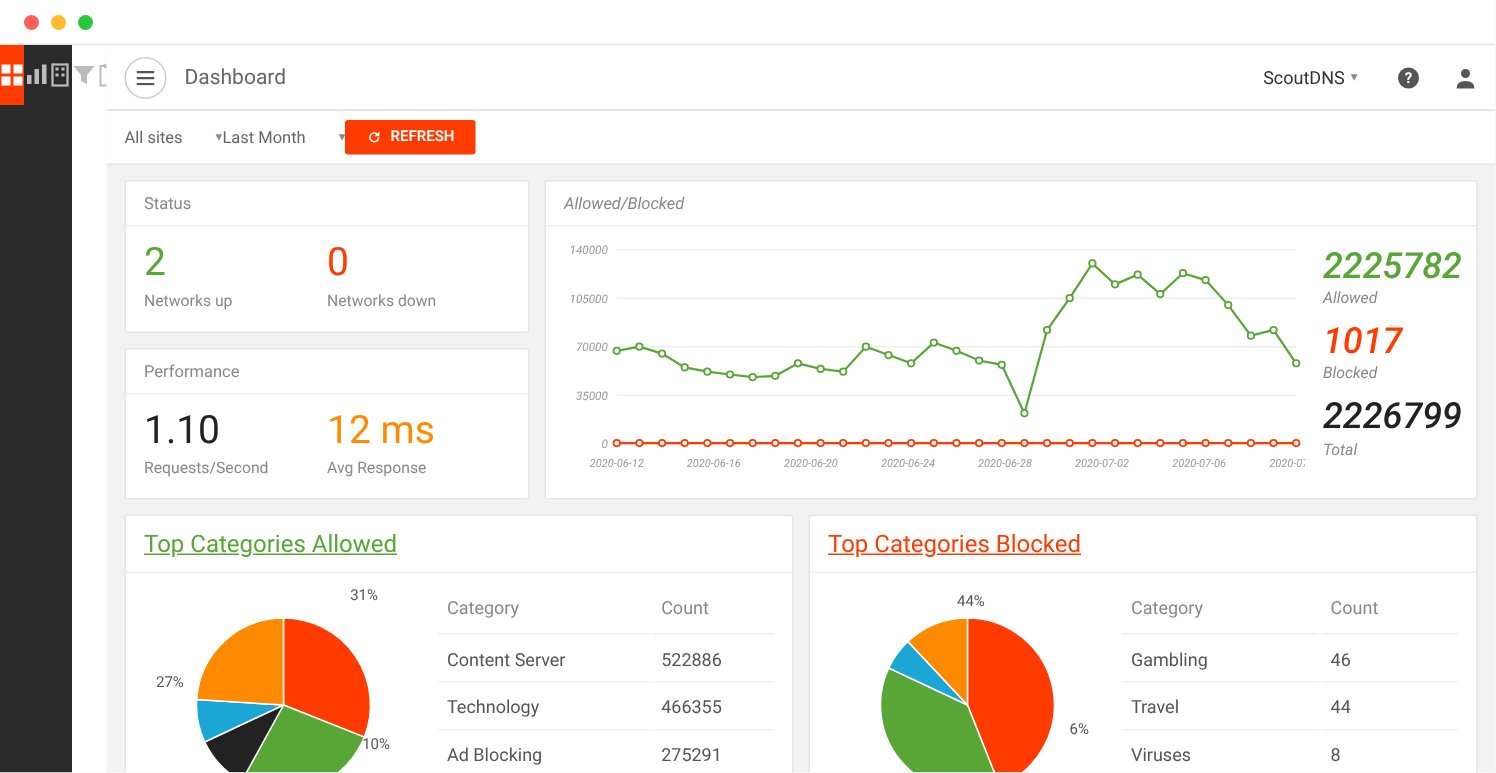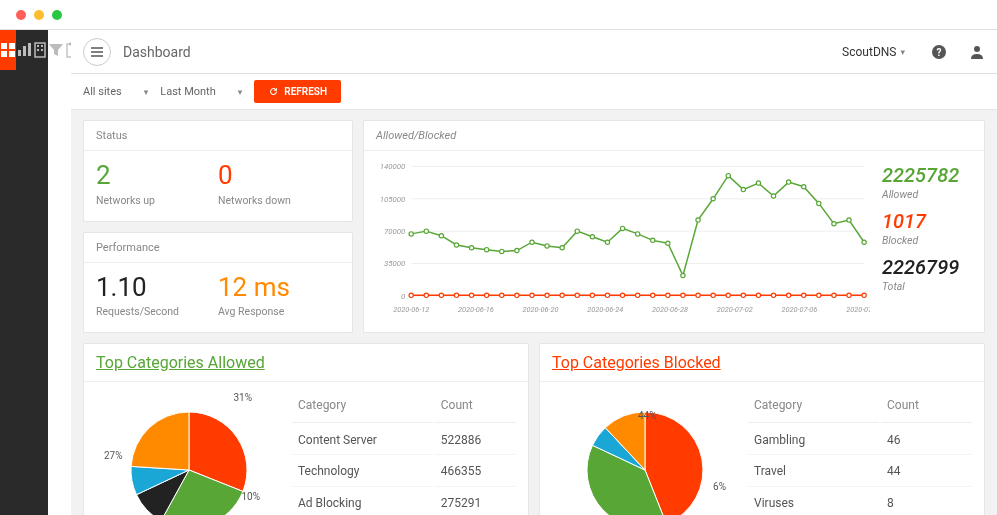--- a/index.html
+++ b/index.html
@@ -25,21 +25,21 @@
 .main { flex: 1; background: #f2f2f2; overflow: hidden; display: flex; flex-direction: column; margin-left: 23px; }
 
 
 .header-bar { height: 44px; background: #fff; border-bottom: 1px solid #e0e0e0; display: flex; align-items: center; padding: 0 12px; gap: 12px; }
 .hamburger-circle { width: 28px; height: 28px; border: 1px solid #ccc; border-radius: 50%; display: flex; align-items: center; justify-content: center; color: #555; }
 .header-title { font-size: 14px; color: #666; flex: 1; }
 .account-menu { font-size: 12px; color: #333; display: flex; align-items: center; gap: 4px; }
 .hdr-icon { width: 16px; height: 16px; fill: #555; display: block; }
 
 
-.filter-bar { height: 36px; background: #fff; border-bottom: 1px solid #e6e6e6; display: flex; align-items: center; padding: 0 12px; gap: 12px; font-size: 11px; color: #666; }
+.filter-bar { height: 36px; background: #fff; border-bottom: 1px solid #e6e6e6; display: flex; align-items: center; padding: 0 12px; gap: 0; font-size: 11px; color: #666; }
 .filter-sel { display: flex; align-items: center; gap: 22px; }
 .caret { font-size: 9px; color: #888; }
 .refresh-btn { background: #ff3b00; color: #fff; border: none; padding: 6px 14px; font-size: 10px; font-weight: 600; border-radius: 2px; display: flex; align-items: center; gap: 5px; }
 .refresh-ico { width: 11px; height: 11px; fill: #fff; }
 
 .content { padding: 10px 12px; flex: 1; overflow: hidden; }
 .row1 { display: flex; gap: 10px; }
 .col-left { width: 270px; display: flex; flex-direction: column; gap: 10px; }
 
 .card { background: #fff; border: 1px solid #e5e5e5; border-radius: 2px; }
@@ -53,21 +53,21 @@
 .green-txt { color: #57a636; }
 .orange-txt { color: #ff8a00; }
 .red-txt { color: #ff3b00; }
 .black-txt { color: #222; }
 
 .chart-card { flex: 1; font-style: italic; }
 .chart-wrap { display: flex; }
 .chart-svg-holder { flex: 1; padding: 8px 6px 2px 6px; }
 .chart-stats { width: 108px; padding: 14px 8px 10px 6px; }
 .stat { margin-bottom: 10px; }
-.stat-val { font-size: 20px; font-weight: 500; line-height: 1.05; }
+.stat-val { font-size: 24px; font-weight: 500; line-height: 1.05; }
 .stat-lbl { font-size: 10.5px; color: #888; margin-top: 2px; }
 
 
 .row2 { display: flex; gap: 10px; margin-top: 10px; }
 .cat-card { flex: 1; background: #fff; border: 1px solid #e5e5e5; border-radius: 2px; }
 .cat-title { font-size: 16px; padding: 9px 12px; border-bottom: 1px solid #eee; text-decoration: underline; }
 .cat-body { display: flex; padding: 8px 10px; gap: 6px; }
 .pie-box { width: 190px; height: 130px; position: relative; }
 .pie-label { position: absolute; font-size: 10px; color: #555; }
 
@@ -361,21 +361,21 @@
         <div class="cat-card">
           <div class="cat-title red-txt">Top Categories Blocked</div>
           <div class="cat-body">
             <div class="pie-box">
               <svg id="pie-blocked" width="190" height="130" viewBox="0 0 190 130">
                   <path d="M95 80 L95.0 22.0 A58 58 0 0 1 116.4 133.9 Z" fill="#ff3b00" stroke="#fff" stroke-width="1"></path>
                   <path d="M95 80 L116.4 133.9 A58 58 0 0 1 42.5 55.3 Z" fill="#57a636" stroke="#fff" stroke-width="1"></path>
                   <path d="M95 80 L42.5 55.3 A58 58 0 0 1 55.3 37.7 Z" fill="#1aa7d6" stroke="#fff" stroke-width="1"></path>
                   <path d="M95 80 L55.3 37.7 A58 58 0 0 1 95.0 22.0 Z" fill="#ff8a00" stroke="#fff" stroke-width="1"></path>
                 </svg>
-              <div class="pie-label" style="top:20px; left:88px">44%</div>
+              <div class="pie-label" style="top:6px; left:88px">44%</div>
               <div class="pie-label" style="bottom:28px; right:14px">6%</div>
             </div>
             <table class="cat-table">
               <thead>
                   <tr>
                 <th>Category</th>
                 <th>Count</th>
               </tr>
                 </thead>
               <tbody id="tbody-blocked">

